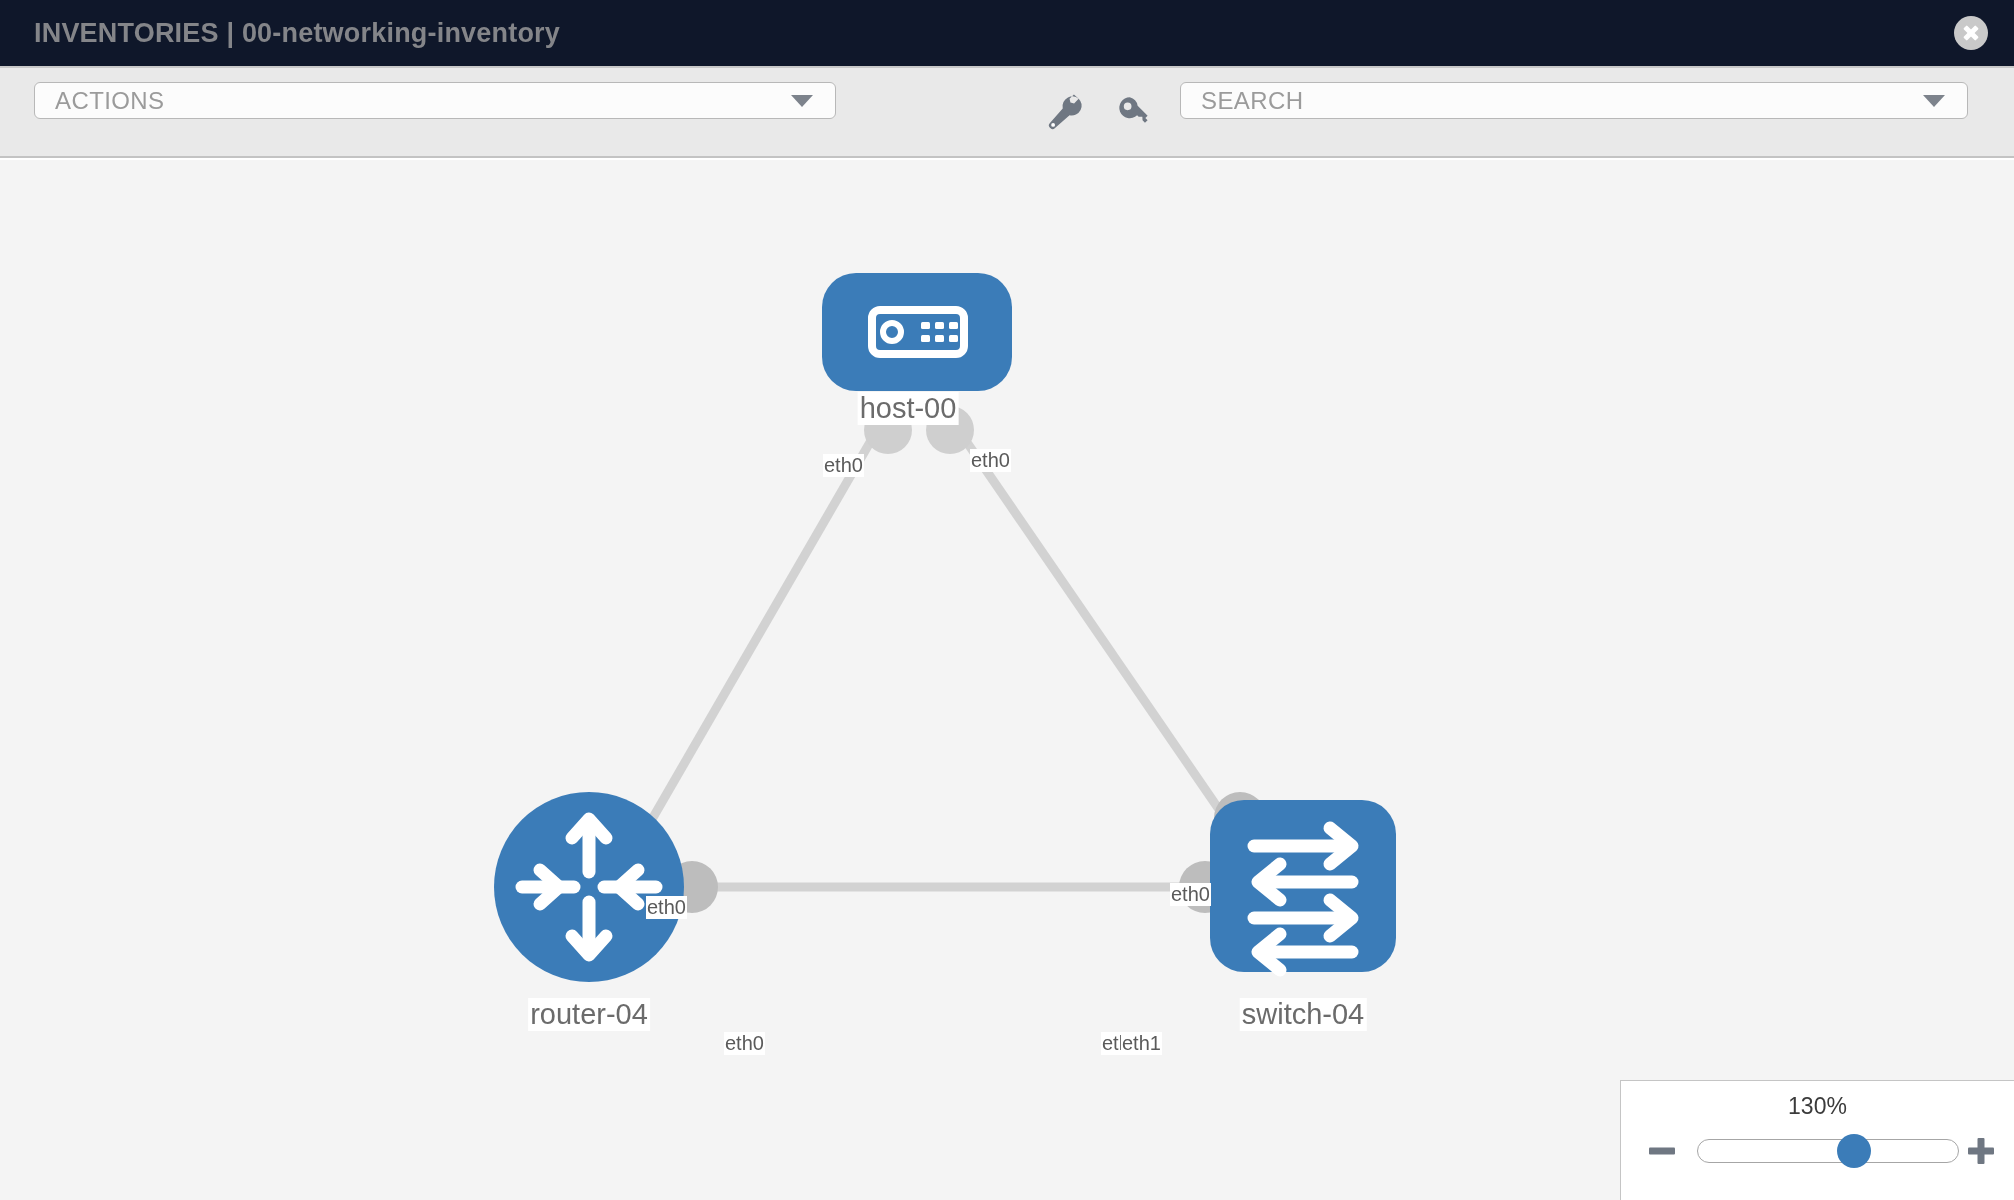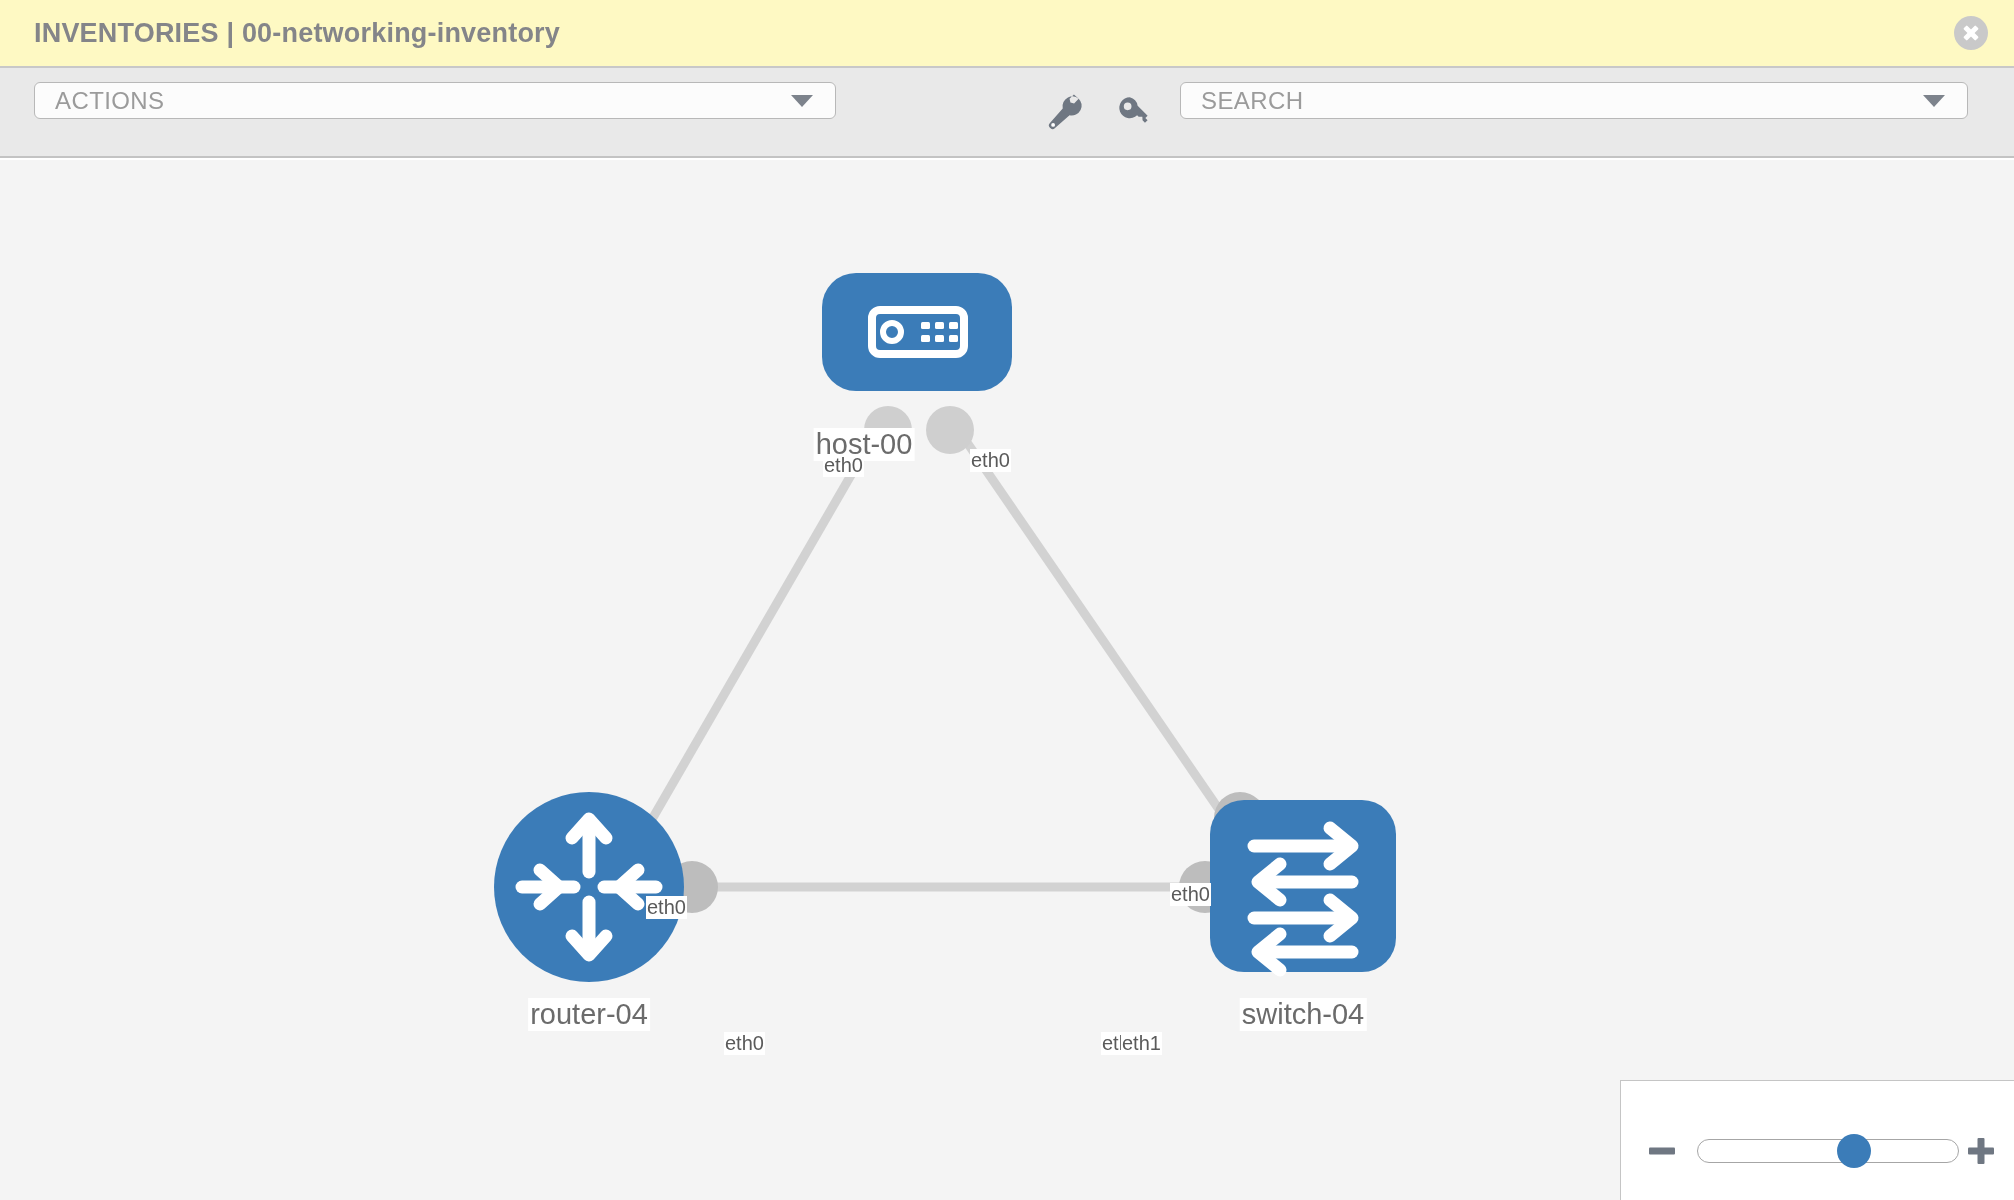--- a/index.html
+++ b/index.html
@@ -8,21 +8,21 @@
     background: #ffffff;
     font-family: "Liberation Sans", sans-serif;
     overflow: hidden;
   }
 
   #app { position: relative; width: 2014px; height: 1200px; background:#ffffff; }
 
   
   .header {
     position: absolute; left: 0; top: 0; width: 2014px; height: 68px;
-    background: #fef9c3;
+    background: #0f172a;
     border-bottom: 2px solid #c8c8c8;
   }
   .header-title {
     position: absolute; left: 34px; top: 18px;
     font-size: 27px; font-weight: bold; color: #848589;
     letter-spacing: 0.2px; white-space: nowrap;
   }
   .close-btn {
     position: absolute; right: 26px; top: 16px;
     width: 34px; height: 34px; border-radius: 50%;
@@ -230,34 +230,35 @@
           <line x1="1352" y1="722" x2="1262" y2="722"></line>
           <polyline points="1280,704 1258,722 1280,740"></polyline>
           <line x1="1254" y1="758" x2="1348" y2="758"></line>
           <polyline points="1330,740 1352,758 1330,776"></polyline>
           <line x1="1352" y1="792" x2="1262" y2="792"></line>
           <polyline points="1280,774 1258,792 1280,810"></polyline>
         </g>
       </g>
     </svg>
 
-    <div class="node-label" style="left:864px; top:232px;margin-top:36px;">host-00</div>
+    <div class="node-label" style="left:908px; top:232px;">host-00</div>
     <div class="node-label" style="left:589px; top:838px;">router-04</div>
     <div class="node-label" style="left:1303px; top:838px;">switch-04</div>
 
     <div class="if-label" style="left:823px; top:294px;">eth0</div>
     <div class="if-label" style="left:970px; top:289px;">eth0</div>
     <div class="if-label" style="left:646px; top:736px;">eth0</div>
     <div class="if-label" style="left:1170px; top:723px;">eth0</div>
     <div class="if-label" style="left:724px; top:872px;">eth0</div>
     <div class="if-label" style="left:1101px; top:872px;">eth</div>
     <div class="if-label" style="left:1121px; top:872px;">eth1</div>
   </div>
 
   <div class="zoom-panel">
+    <div class="zoom-pct">130%</div>
     <div class="zoom-row">
       <div class="zoom-minus"></div>
       <div class="zoom-track">
         <div class="zoom-thumb" style="left: 60%;"></div>
       </div>
       <div class="zoom-plus"></div>
     </div>
   </div>
 
 </div>

